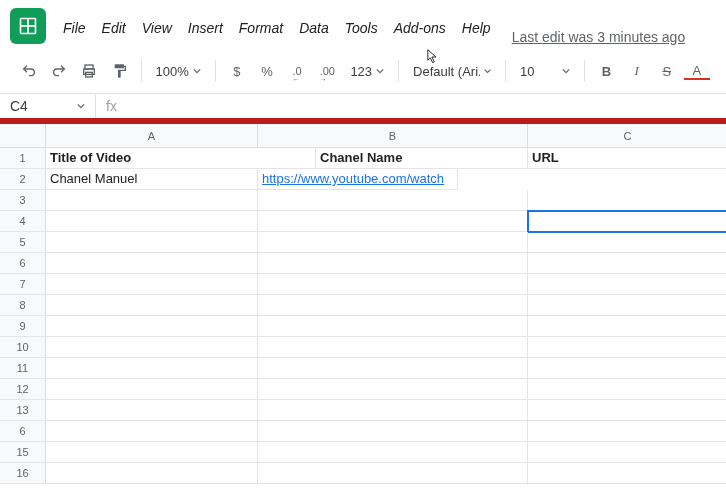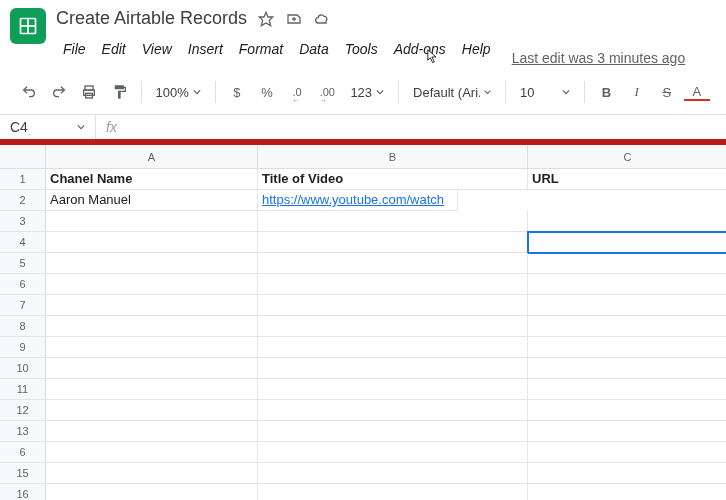--- a/index.html
+++ b/index.html
@@ -14,21 +14,21 @@
 .menu-item { padding: 4px 7px; border-radius: 3px; cursor: pointer; font-style: italic; }
 .last-edit { color: #5f6368; text-decoration: underline; font-size: 14px; margin-left: 12px; cursor: pointer; margin-top: 19px; }
 .toolbar { display: flex; align-items: center; padding: 8px 16px; border-bottom: 1px solid #e0e0e0; gap: 4px; margin-top: 4px; }
 .tool-btn { width: 28px; height: 28px; display: flex; align-items: center; justify-content: center; color: #5f6368; border-radius: 3px; cursor: pointer; font-size: 13px; }
 .tool-sep { width: 1px; height: 22px; background: #e0e0e0; margin: 0 4px; }
 .zoom, .font-select, .font-size { display: flex; align-items: center; gap: 4px; color: #3c4043; font-size: 13px; padding: 0 6px; cursor: pointer; }
 .font-select { width: 90px; }
 .chev { width: 8px; height: 8px; }
 .formula-bar { display: flex; align-items: center; border-bottom: 6px solid #b91c1c; height: 30px; }
 .cell-ref { width: 96px; padding: 0 10px; font-size: 14px; color: #3c4043; display: flex; align-items: center; justify-content: space-between; border-right: 1px solid #e0e0e0; height: 100%; }
-.fx { font-style: italic; color: #9e9e9e; padding: 0 10px; font-size: 14px; }
+.fx { color: #9e9e9e; padding: 0 10px; font-size: 14px; }
 .grid { display: flex; }
 .row-headers { display: flex; flex-direction: column; }
 .corner { width: 46px; height: 24px; background: #f8f9fa; border-right: 1px solid #ddd; border-bottom: 1px solid #ddd; }
 .row-h { width: 46px; height: 21px; background: #f8f9fa; border-right: 1px solid #ddd; border-bottom: 1px solid #e5e5e5; display: flex; align-items: center; justify-content: center; font-size: 11px; color: #5f6368; }
 .cols { flex: 1; }
 .col-headers { display: flex; }
 .col-h { height: 24px; background: #f8f9fa; border-right: 1px solid #ddd; border-bottom: 1px solid #ddd; display: flex; align-items: center; justify-content: center; font-size: 11px; color: #5f6368; }
 .col-a { width: 212px; }
 .col-b { width: 270px; }
 .col-c { width: 200px; }
@@ -47,39 +47,20 @@
 
 <div class="header">
   <div class="logo">
     <svg viewBox="0 0 24 24" fill="#fff">
         <rect x="3" y="3" width="18" height="18" rx="1" fill="none" stroke="#fff" stroke-width="2"></rect>
         <line x1="3" y1="12" x2="21" y2="12" stroke="#fff" stroke-width="2"></line>
         <line x1="12" y1="3" x2="12" y2="21" stroke="#fff" stroke-width="2"></line>
       </svg>
   </div>
   <div style="flex:1">
-    <div class="title-row">
-      <span class="title">Create Airtable Records</span>
-      <span class="icon-btn">
-          <svg class="icon-svg" viewBox="0 0 24 24" fill="none" stroke="#5f6368" stroke-width="2">
-            <polygon points="12,2 15,9 22,9 17,14 19,22 12,18 5,22 7,14 2,9 9,9"></polygon>
-          </svg>
-        </span>
-      <span class="icon-btn">
-          <svg class="icon-svg" viewBox="0 0 24 24" fill="none" stroke="#5f6368" stroke-width="2">
-            <path d="M3 6h14l4 4v8H3z"></path>
-            <path d="M12 9v6M9 12h6"></path>
-          </svg>
-        </span>
-      <span class="icon-btn">
-          <svg class="icon-svg" viewBox="0 0 24 24" fill="none" stroke="#5f6368" stroke-width="2">
-            <path d="M18 15a4 4 0 0 0-3-7 5 5 0 0 0-9 2 4 4 0 0 0 1 8h11z"></path>
-          </svg>
-        </span>
-    </div>
     <div class="menu-row">
       <span class="menu-item">File</span>
       <span class="menu-item">Edit</span>
       <span class="menu-item">View</span>
       <span class="menu-item">Insert</span>
       <span class="menu-item">Format</span>
       <span class="menu-item">Data</span>
       <span class="menu-item">Tools</span>
       <span class="menu-item">Add-ons</span>
       <span class="menu-item">Help</span>
@@ -189,26 +170,26 @@
     <div class="row-h">15</div>
     <div class="row-h">16</div>
   </div>
   <div class="cols">
     <div class="col-headers">
       <div class="col-h col-a">A</div>
       <div class="col-h col-b">B</div>
       <div class="col-h col-c">C</div>
     </div>
     <div class="data-row">
+      <div class="cell col-b bold">Title of Video</div>
       <div class="cell col-a bold">Chanel Name</div>
-      <div class="cell col-b bold">Title of Video</div>
       <div class="cell col-c bold">URL</div>
     </div>
     <div class="data-row">
-      <div class="cell col-a">Aaron Manuel</div>
+      <div class="cell col-a">Chanel Manuel</div>
       <div class="cell col-c link">https://www.youtube.com/watch</div>
     </div>
     <div class="data-row">
         <div class="cell col-a"></div>
         <div class="cell col-b"></div>
         <div class="cell col-c"></div>
       </div>
     <div class="data-row">
         <div class="cell col-a"></div>
         <div class="cell col-b"></div>

